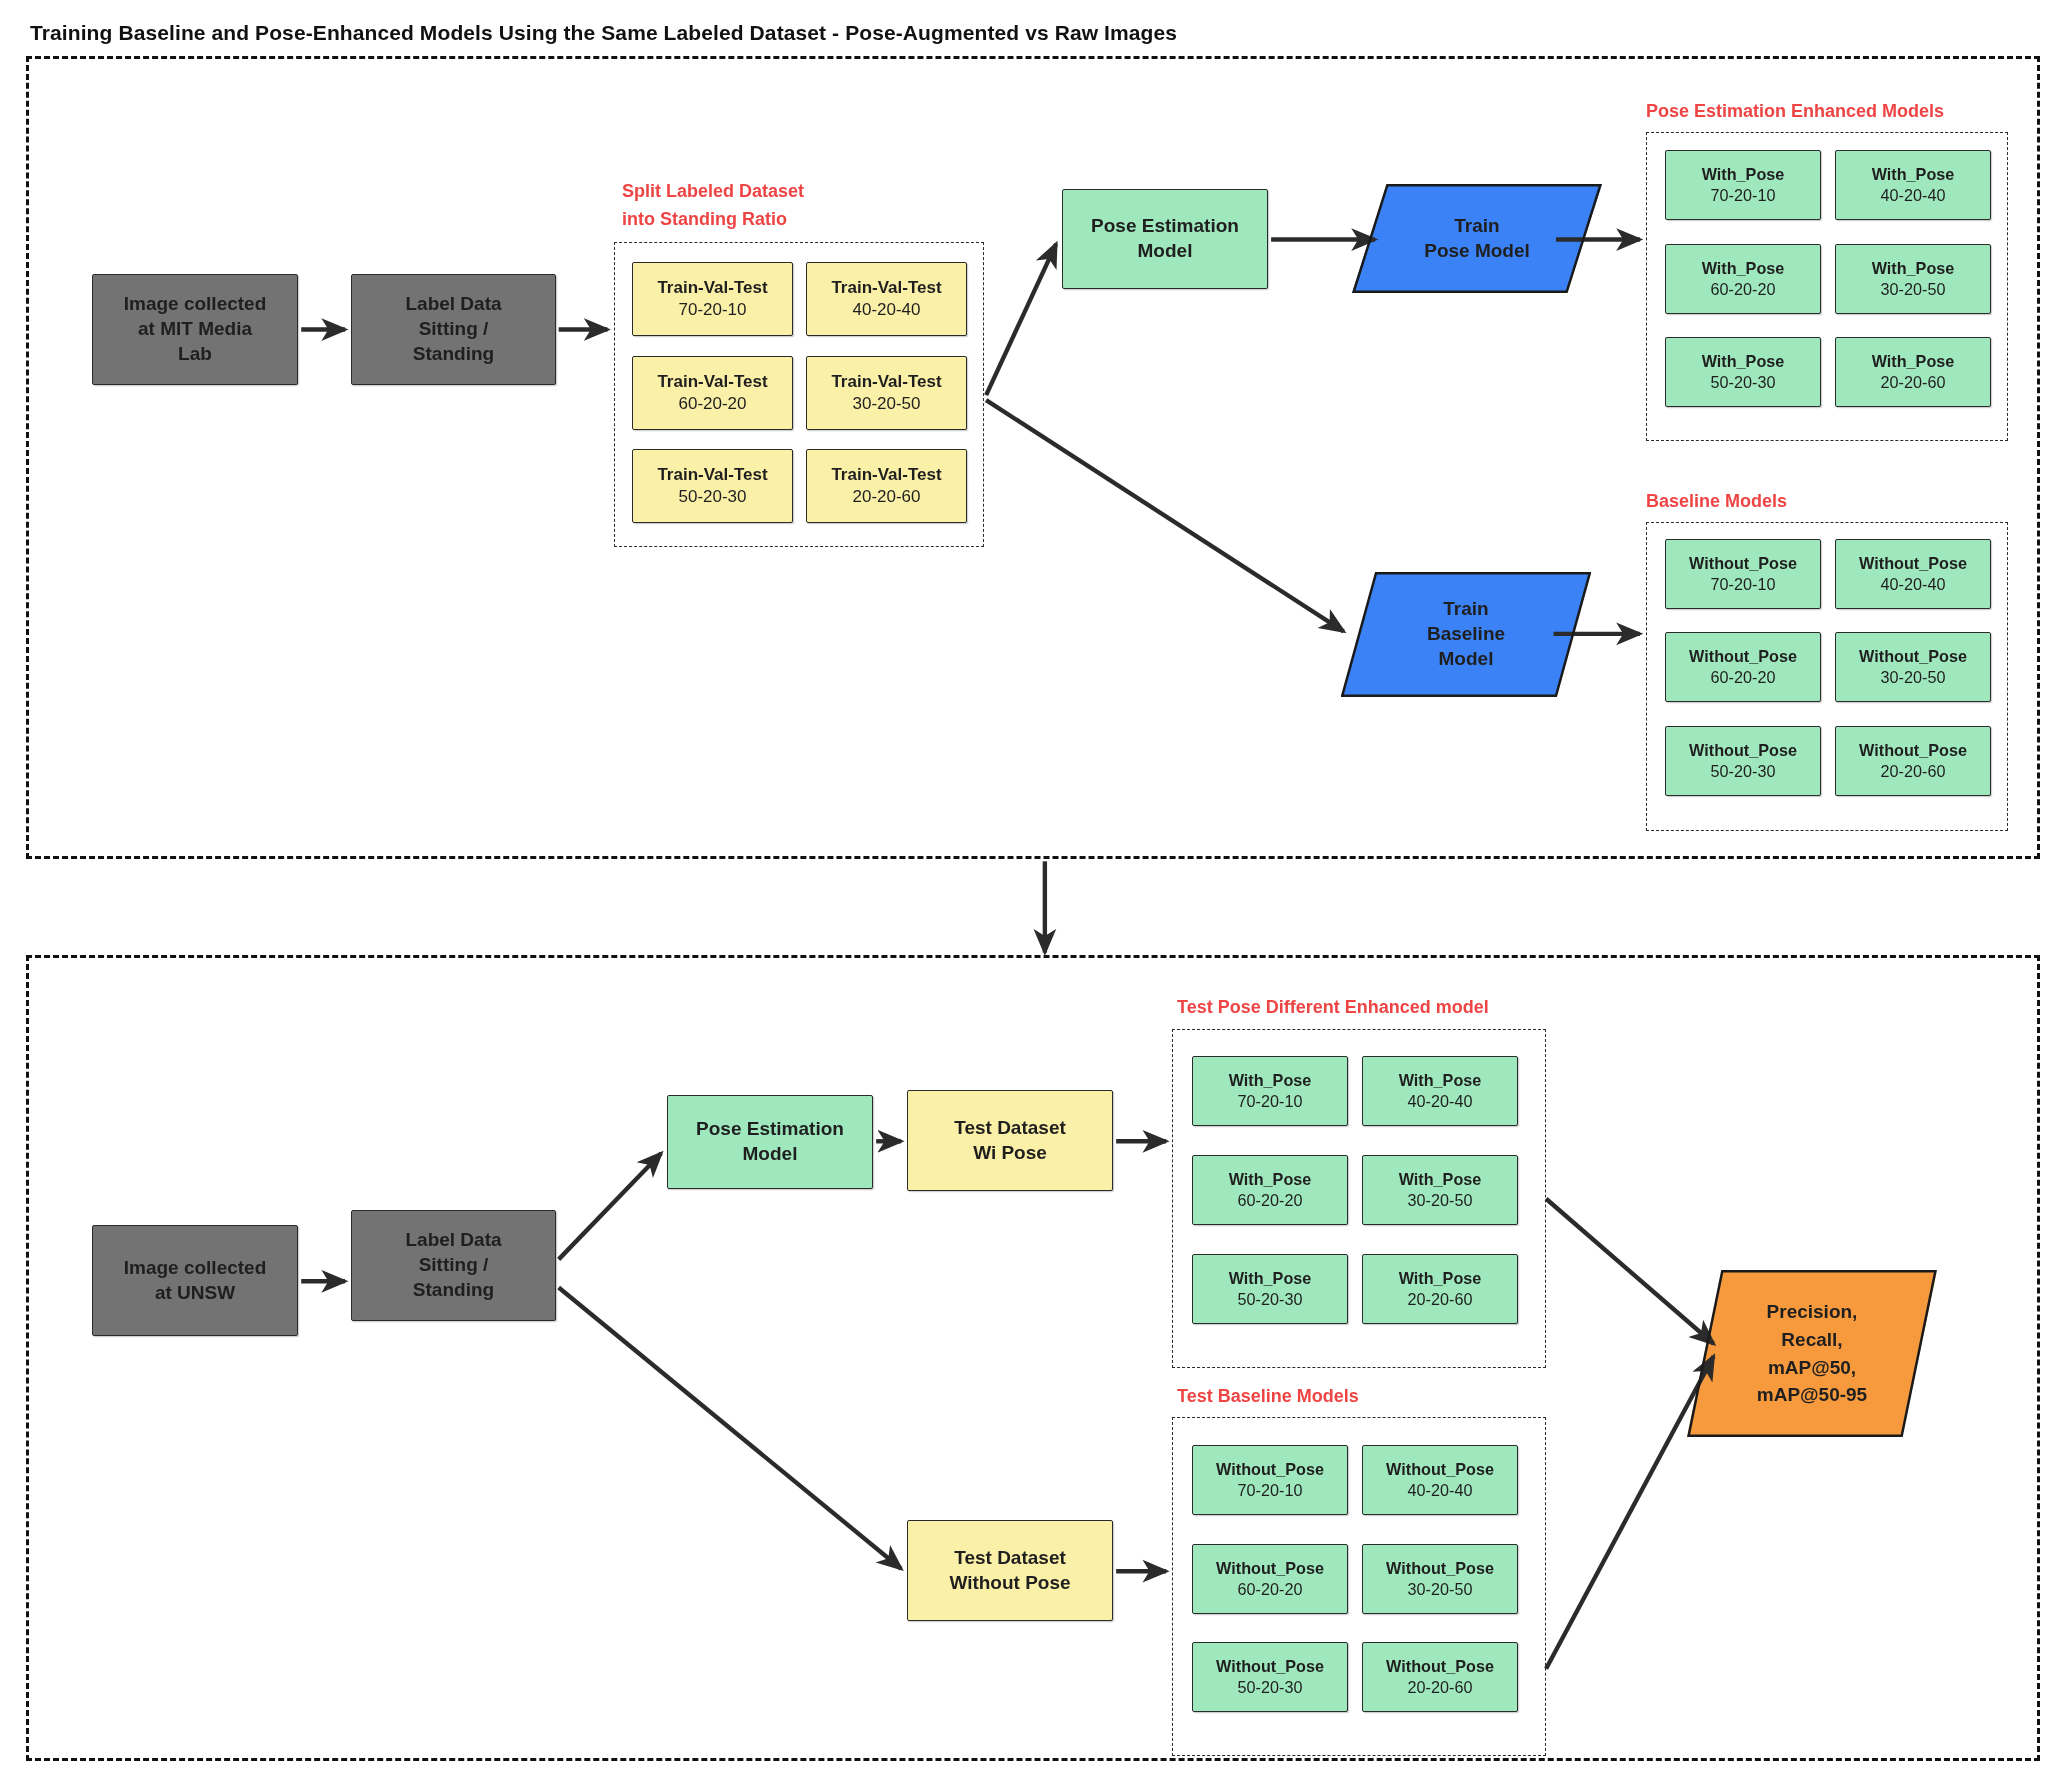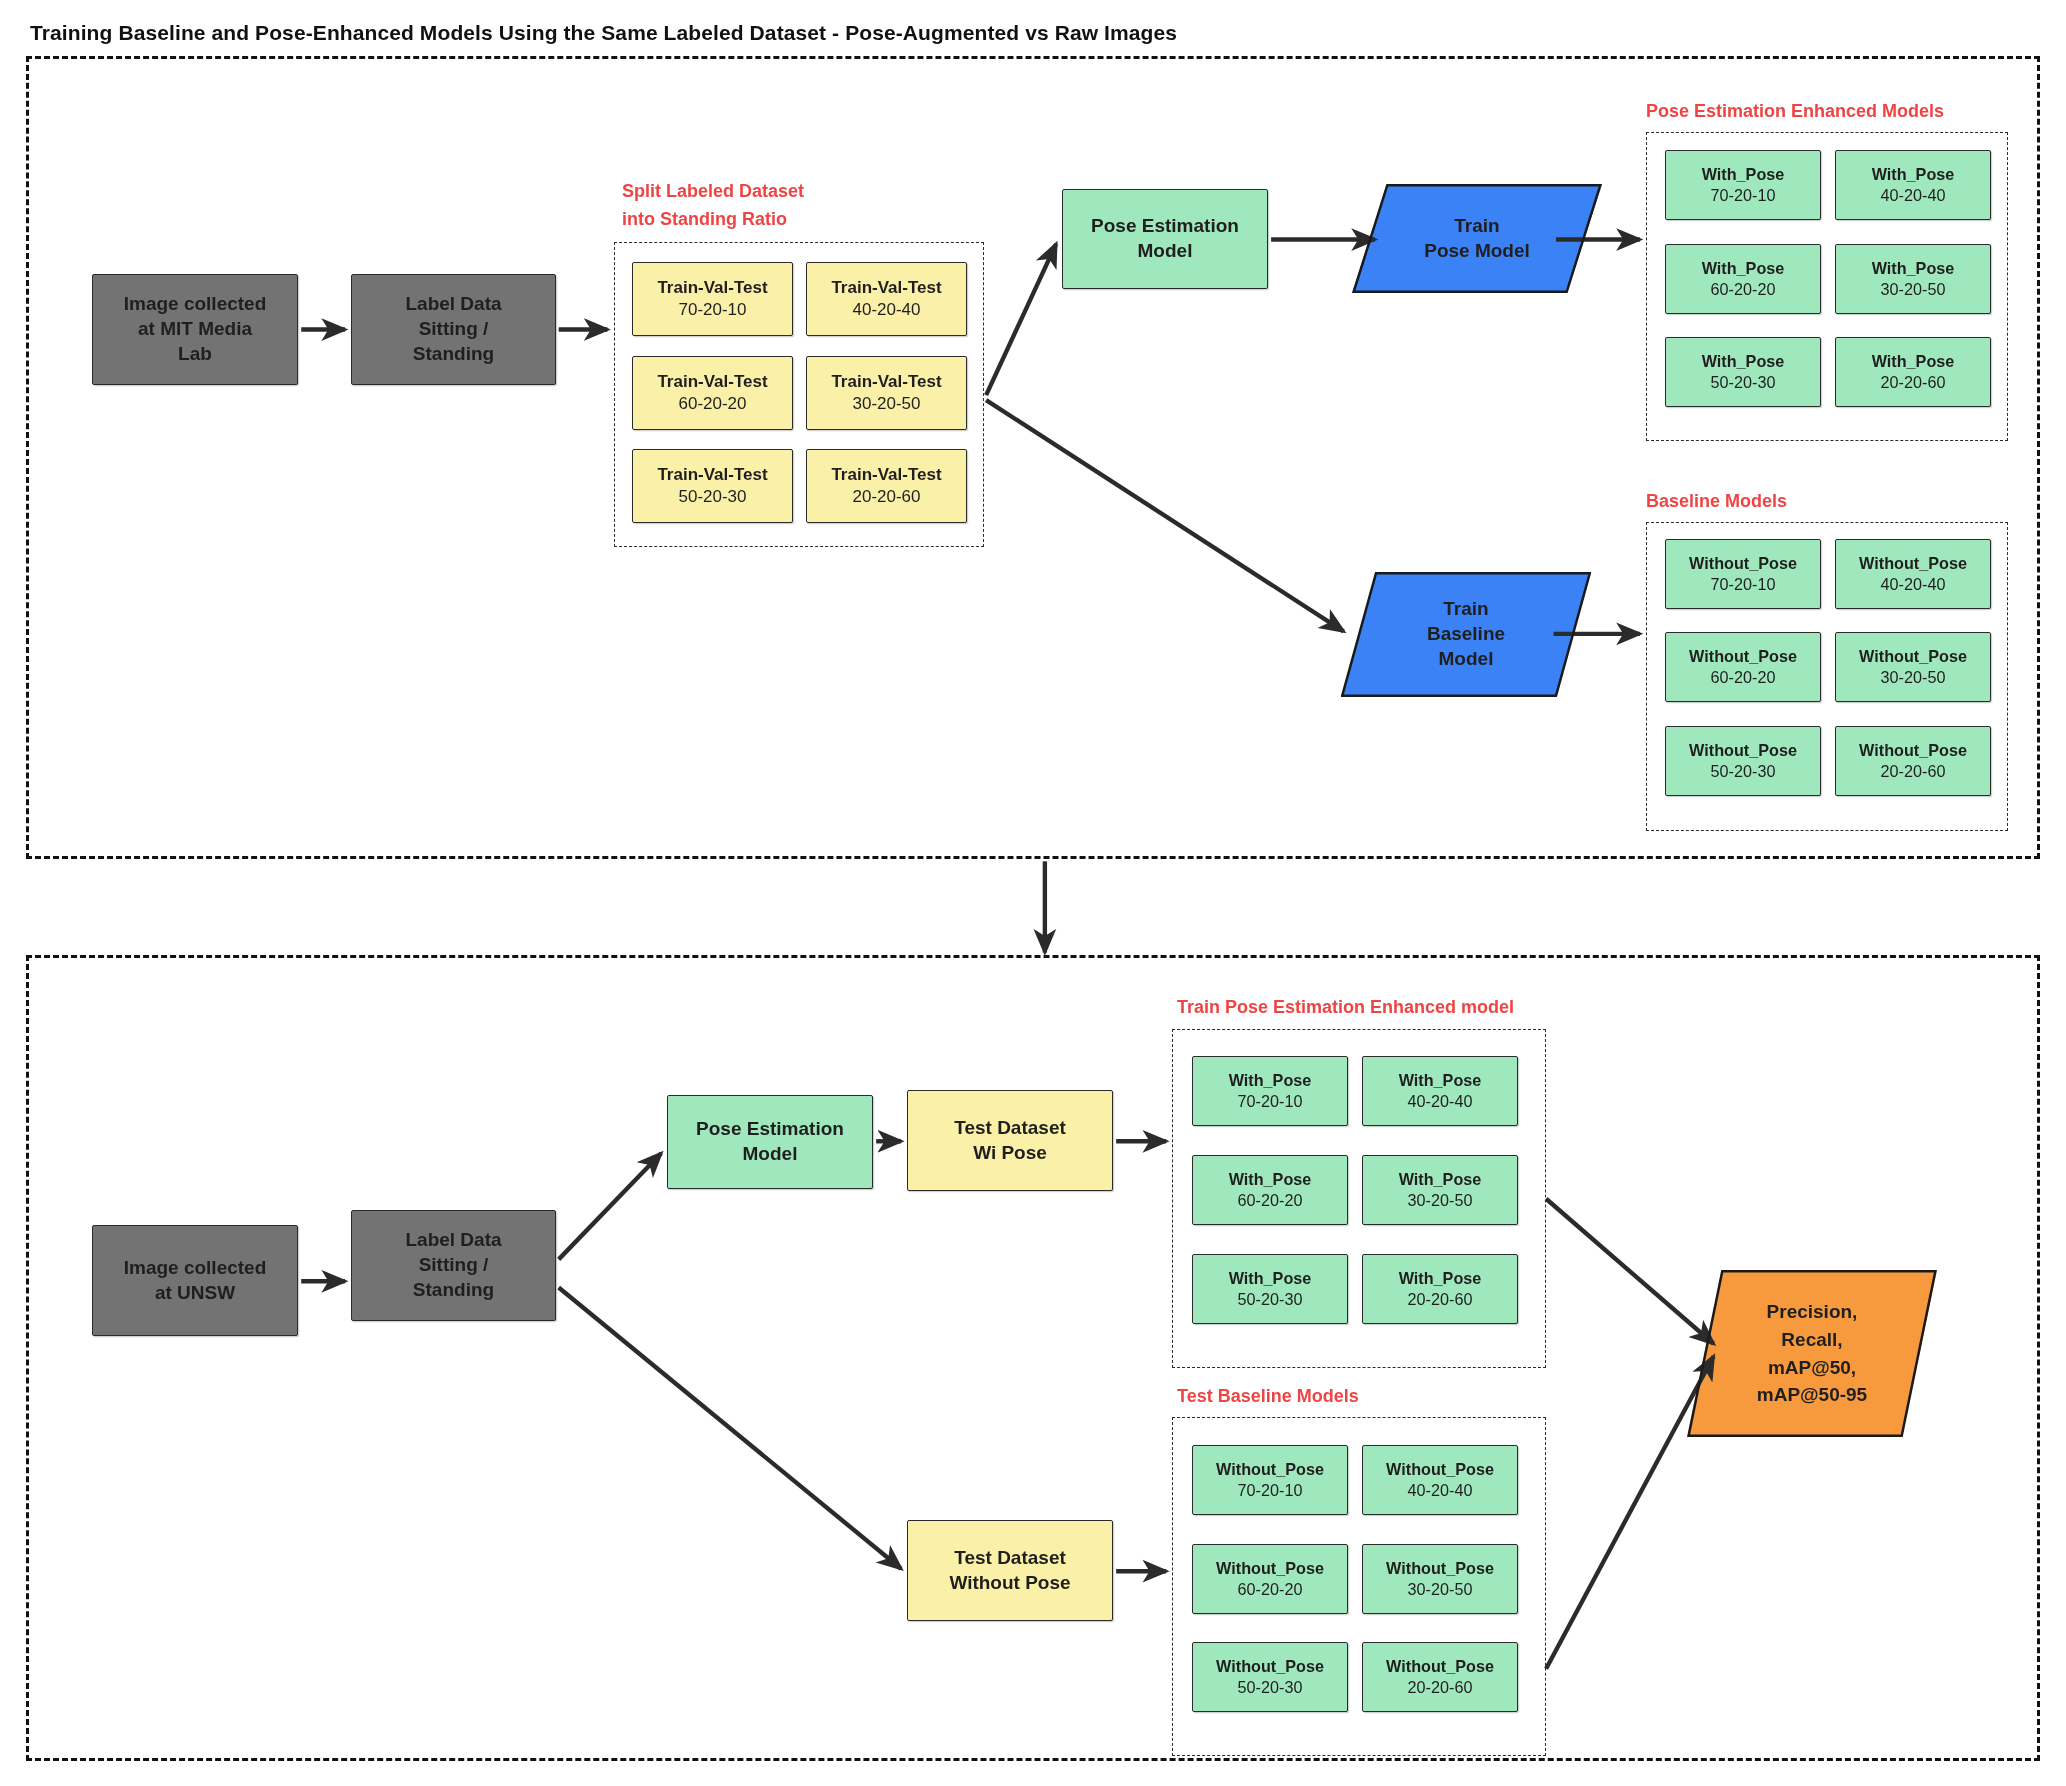--- a/index.html
+++ b/index.html
@@ -222,21 +222,21 @@
   <div class="node yellow" style="left:907px;top:1090px;width:206px;height:101px;font-size:19px;">
     <span class="l1">Test Dataset</span>
     <span class="l1">Wi Pose</span>
   </div>
 
   <div class="node yellow" style="left:907px;top:1520px;width:206px;height:101px;font-size:19px;">
     <span class="l1">Test Dataset</span>
     <span class="l1">Without Pose</span>
   </div>
 
-  <div class="group-title" style="left:1177px;top:997px;">Train Pose Estimation Enhanced model</div>
+  <div class="group-title" style="left:1177px;top:997px;">Test Pose Different Enhanced model</div>
   <div class="group-dash" style="left:1172px;top:1029px;width:374px;height:339px;"></div>
   <div id="test-pose-items">
       <div class="node green" style="left: 1192px; top: 1056px; width: 156px; height: 70px; font-size: 16.2px;">
         <span class="l1">With_Pose</span>
         <span class="l2">70-20-10</span>
       </div>
       <div class="node green" style="left: 1362px; top: 1056px; width: 156px; height: 70px; font-size: 16.2px;">
         <span class="l1">With_Pose</span>
         <span class="l2">40-20-40</span>
       </div>

